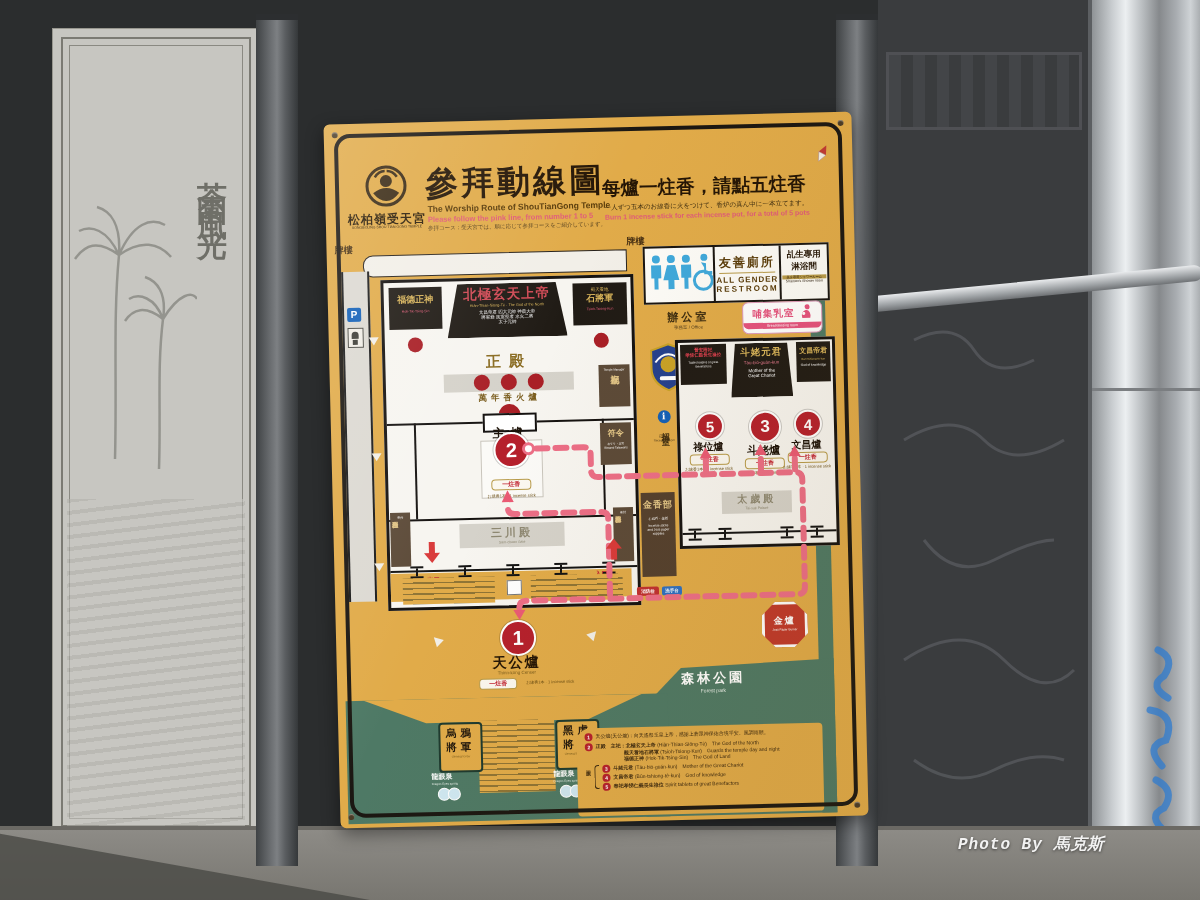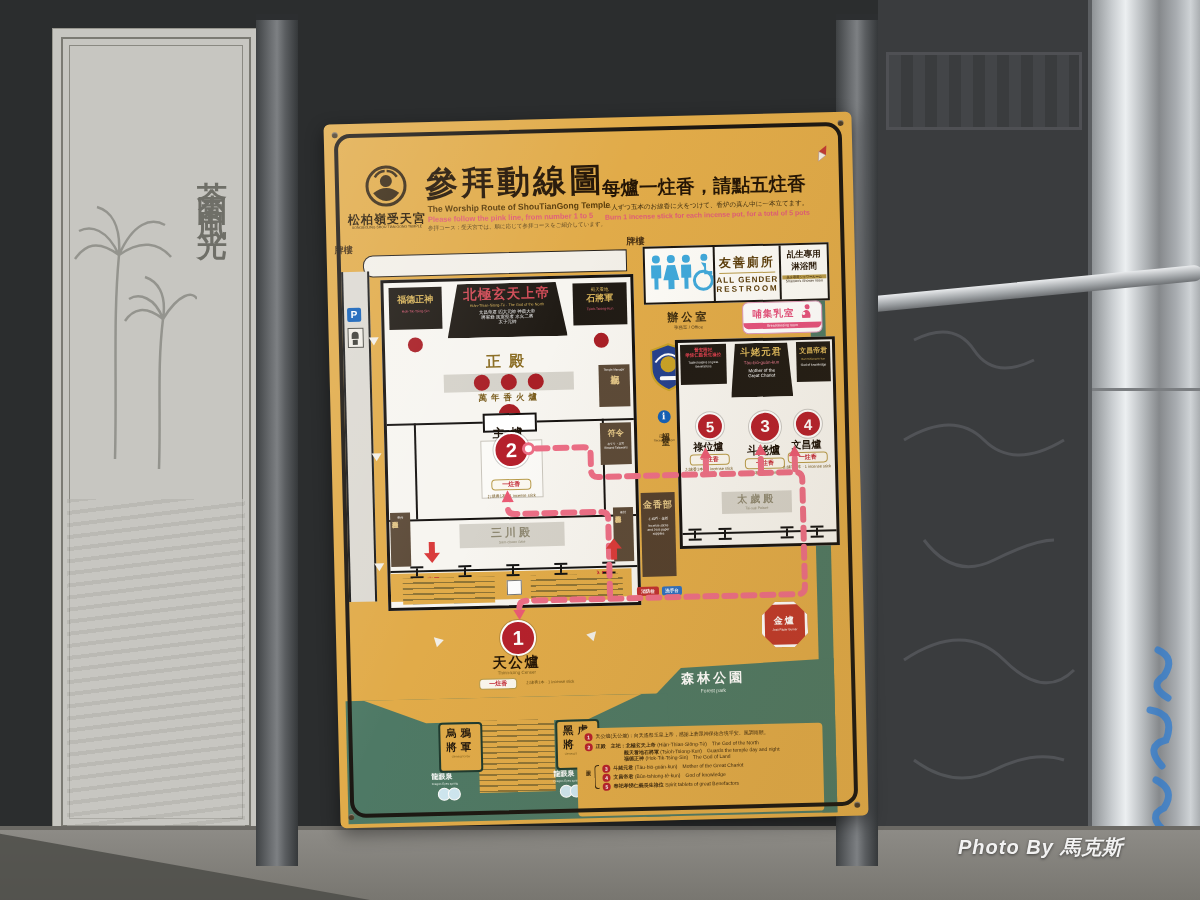--- a/index.html
+++ b/index.html
@@ -410,15 +410,15 @@
     </svg>
 
     <div class="frame"></div>
     <div class="screw" style="left:8px;top:8px;"></div>
     <div class="screw" style="left:514px;top:8px;"></div>
     <div class="screw" style="left:8px;top:690px;"></div>
     <div class="screw" style="left:514px;top:690px;"></div>
     <div class="gloss"></div>
   </div>
 
-  <div class="a" style="left:958px;top:834px;font-family:Liberation Sans, sans-serif;font-style:italic;font-weight:bold;font-size:20px;color:rgba(255,255,255,.92);letter-spacing:1px;text-shadow:0 1px 3px rgba(0,0,0,.55);">Photo By 馬克斯</div>
+  <div class="a" style="left:958px;top:834px;font-family:Liberation Mono, monospace;font-style:italic;font-weight:bold;font-size:16px;color:rgba(255,255,255,.92);letter-spacing:1px;text-shadow:0 1px 3px rgba(0,0,0,.55);">Photo By 馬克斯</div>
 
 </div>
 
 </body></html>

